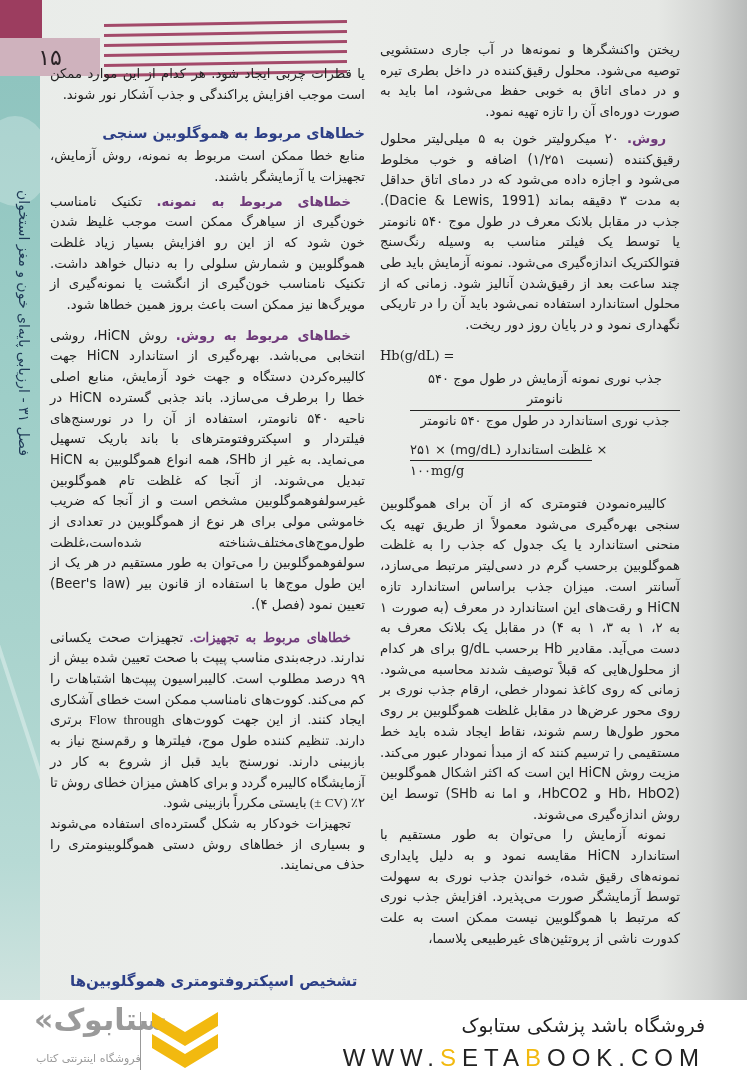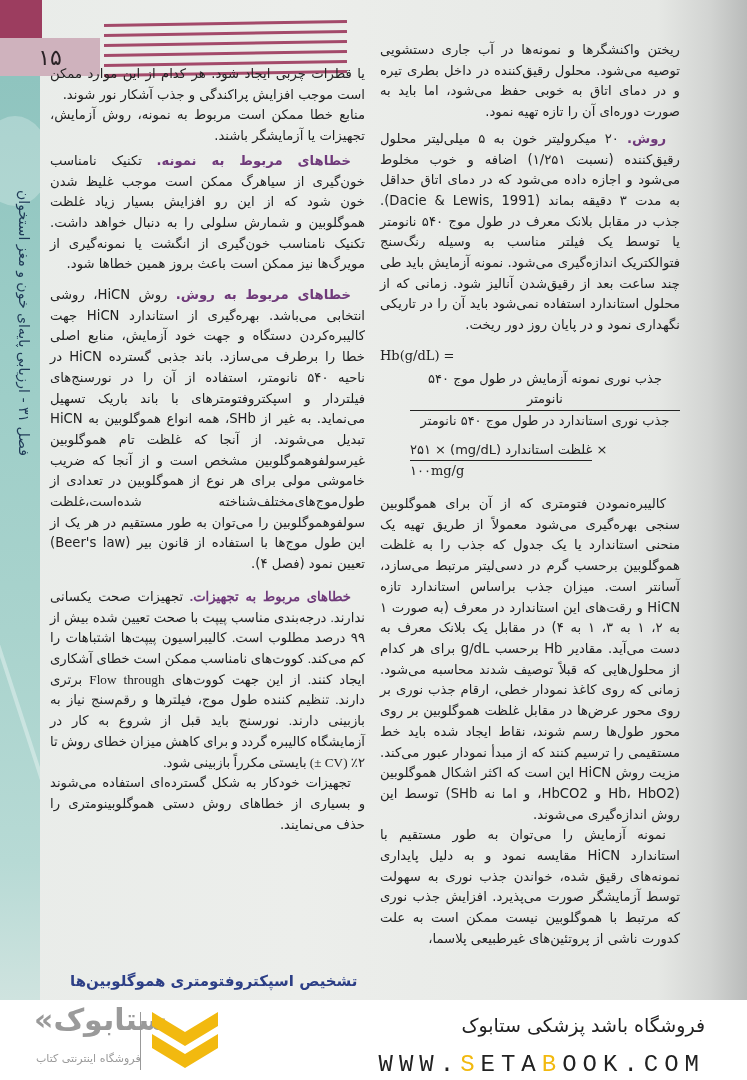--- a/index.html
+++ b/index.html
@@ -57,21 +57,21 @@
   .fraction { direction:rtl; text-align:center; margin:2px 0 0 30px; }
   .fraction .num { border-bottom:1px solid #222; display:inline-block; padding:0 2px; }
   .fraction .den { display:block; }
   .frac2 { direction:rtl; text-align:left; margin-top:8px; padding-left:30px; }
   .frac2 .num { border-bottom:1px solid #222; display:inline-block; }
   .frac2 .den { display:block; font-family:"DejaVu Serif", serif; }
   .bottom-heading { position:absolute; left:70px; top:972px; font-size:15px; color:#2d3f86; font-weight:bold; direction:rtl; }
   
   .footer { position:absolute; left:0; top:1000px; width:747px; height:80px; background:#fff; }
   .store-name { position:absolute; right:42px; top:14px; font-size:19px; color:#222; direction:rtl; }
-  .store-url { position:absolute; right:42px; top:51px; font-size:24px; color:#222; letter-spacing:6px; font-family:Liberation Mono, monospace; }
+  .store-url { position:absolute; right:42px; top:44px; font-size:24px; color:#222; letter-spacing:6px; font-family:Liberation Sans, sans-serif; }
   .store-url .y { color:#f2b90f; }
   .logo-mark { position:absolute; left:150px; top:8px; width:70px; height:66px; }
   .logo-divider { position:absolute; left:140px; top:12px; width:1px; height:58px; background:#999; }
   .logo-word { position:absolute; left:34px; top:2px; font-size:30px; color:#9a9a9a; font-weight:bold; }
   .logo-sub { position:absolute; left:36px; top:52px; font-size:11px; color:#9a9a9a; direction:rtl; }
 </style>
 </head>
 <body>
 
 <div class="page">
@@ -87,20 +87,21 @@
     <div class="stripe" style="top:44px;transform:rotate(-1deg)"></div>
     <div class="stripe" style="top:54px;transform:rotate(-1deg)"></div>
   </div>
 
   <div class="side-band">
     <div class="side-title">فصل ۳۱ - ارزیابی پایه‌ای خون و مغز استخوان</div>
   </div>
 
   <div class="col col-left">
     <p>یا قطرات چربی ایجاد شود. هر کدام از این موارد ممکن است موجب افزایش پراکندگی و جذب آشکار نور شوند.</p>
+    <div class="h-blue" style="margin-top:18px;">خطاهای مربوط به هموگلوبین سنجی</div>
     <p>منابع خطا ممکن است مربوط به نمونه، روش آزمایش، تجهیزات یا آزمایشگر باشند.</p>
     <p class="indent" style="margin-top:4px;">
       <span class="h-inline">خطاهای مربوط به نمونه.</span><span> تکنیک نامناسب خون‌گیری از سیاهرگ ممکن است موجب غلیظ شدن خون شود که از این رو افزایش بسیار زیاد غلظت هموگلوبین و شمارش سلولی را به دنبال خواهد داشت. تکنیک نامناسب خون‌گیری از انگشت یا نمونه‌گیری از مویرگ‌ها نیز ممکن است باعث بروز همین خطاها شود.</span>
     </p>
     <p class="indent" style="margin-top:10px;">
       <span class="h-inline">خطاهای مربوط به روش.</span><span> روش HiCN، روشی انتخابی می‌باشد. بهره‌گیری از استاندارد HiCN جهت کالیبره‌کردن دستگاه و جهت خود آزمایش، منابع اصلی خطا را برطرف می‌سازد. باند جذبی گسترده HiCN در ناحیه ۵۴۰ نانومتر، استفاده از آن را در نورسنج‌های فیلتردار و اسپکتروفتومترهای با باند باریک تسهیل می‌نماید. به غیر از SHb، همه انواع هموگلوبین به HiCN تبدیل می‌شوند. از آنجا که غلظت تام هموگلوبین غیرسولفوهموگلوبین مشخص است و از آنجا که ضریب خاموشی مولی برای هر نوع از هموگلوبین در تعدادی از طول‌موج‌های‌مختلف‌شناخته شده‌است،غلظت سولفوهموگلوبین را می‌توان به طور مستقیم در هر یک از این طول موج‌ها با استفاده از قانون بیر (Beer's law) تعیین نمود (فصل ۴).</span>
     </p>
     <p class="indent" style="margin-top:12px;font-family:Liberation Serif, serif;">
       <span class="h-inline">خطاهای مربوط به تجهیزات.</span><span> تجهیزات صحت یکسانی ندارند. درجه‌بندی مناسب پیپت با صحت تعیین شده بیش از ۹۹ درصد مطلوب است. کالیبراسیون پیپت‌ها اشتباهات را کم می‌کند. کووت‌های نامناسب ممکن است خطای آشکاری ایجاد کنند. از این جهت کووت‌های Flow through برتری دارند. تنظیم کننده طول موج، فیلترها و رقم‌سنج نیاز به بازبینی دارند. نورسنج باید قبل از شروع به کار در آزمایشگاه کالیبره گردد و برای کاهش میزان خطای روش تا ۲٪ (CV ±) بایستی مکرراً بازبینی شود.</span>
     </p>

